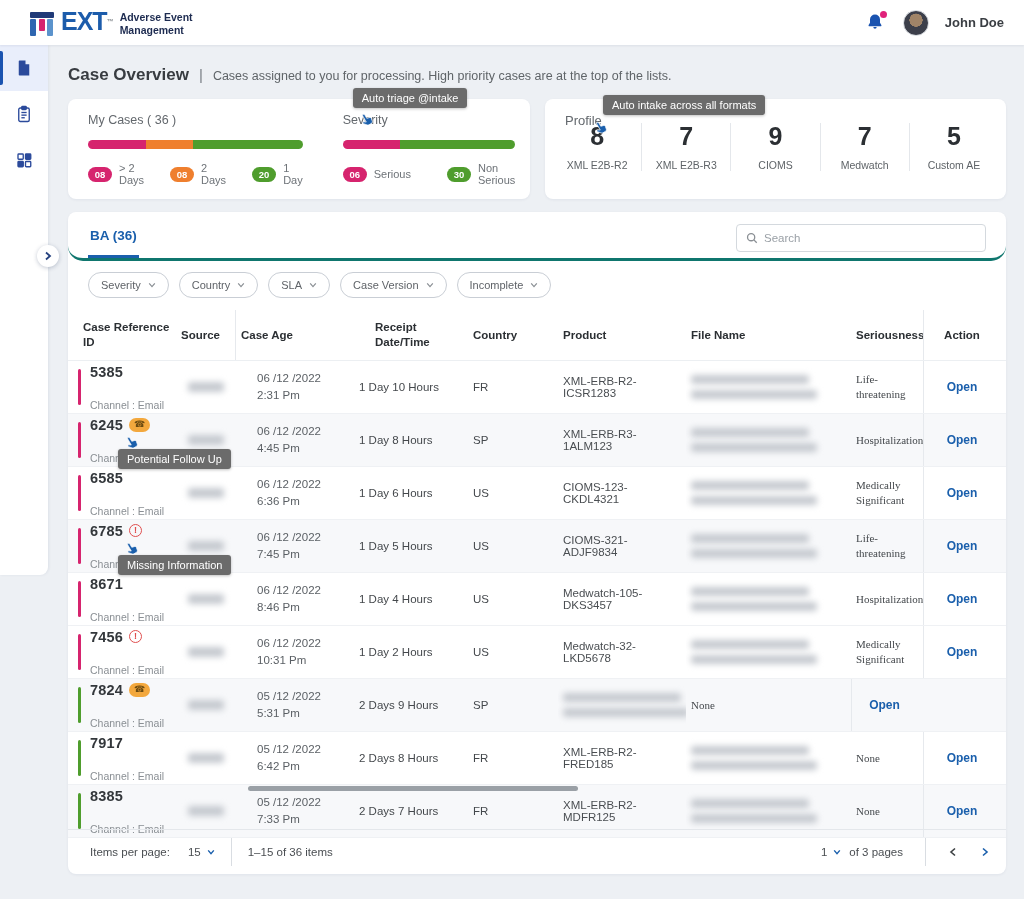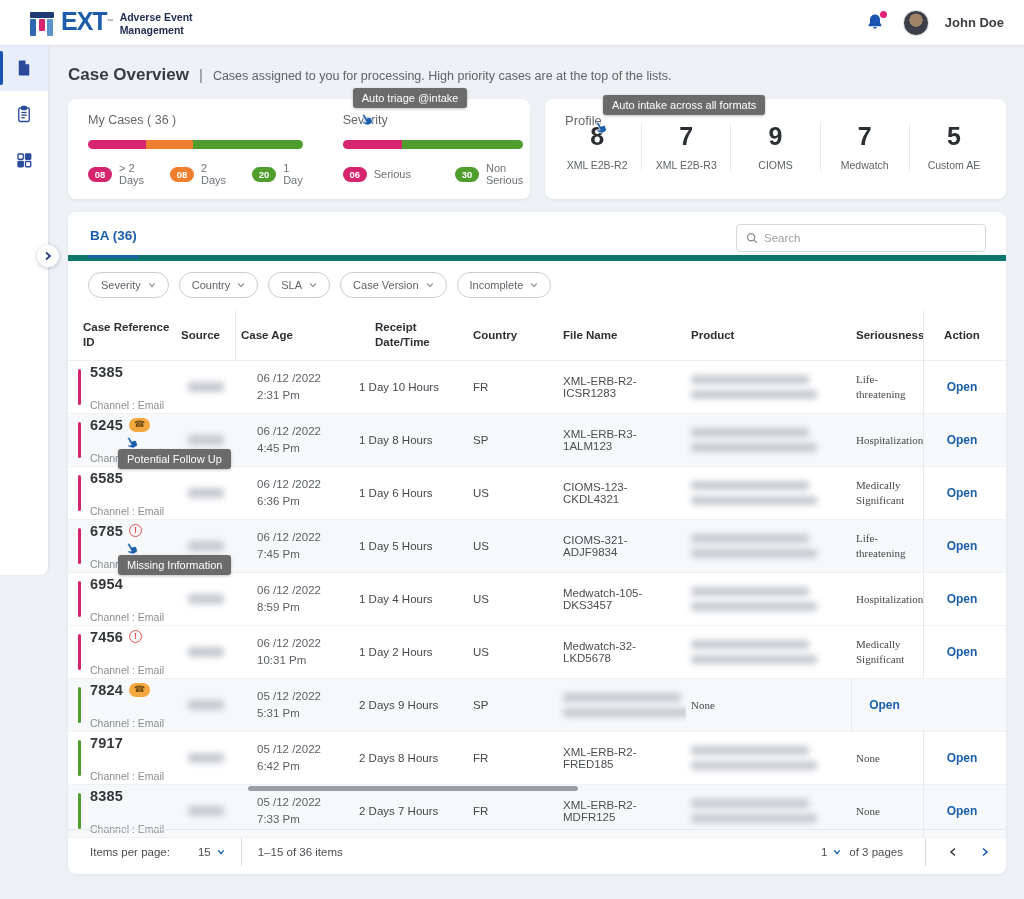--- a/index.html
+++ b/index.html
@@ -74,21 +74,21 @@
   .hand { position:absolute; width:16px; height:16px; z-index:41; transform:rotate(-30deg); }
   .hand svg { width:16px; height:16px; }
   .tip-severity { top:-11px; left:30px; }
   .hand-severity { top:13px; left:36px; }
   .tip-profile { top:-4px; left:58px; }
   .hand-profile { top:21px; left:48px; }
 
   
   .table-card { position:relative; height:662px; }
   .table-top { display:flex; align-items:flex-start; justify-content:space-between; padding:12px 20px 0 20px;
-               height:49px; border-bottom:6px solid #0f766e; }
+               height:49px; border-bottom:3px solid #0f766e;border-radius:15px; }
   .tab { font-size:13.5px; font-weight:700; color:#1a5fac; padding:4px 2px 12px 2px; border-bottom:3px solid #1a5fac; cursor:pointer; }
   .search-box { width:250px; height:28px; border:1px solid #d4d9de; border-radius:4px; display:flex; align-items:center;
                 gap:6px; padding:0 9px; background:#fff; }
   .search-box svg { width:12px; height:12px; flex:none; }
   .search-box input { border:none; outline:none; width:100%; font-size:11.5px; font-family:"Liberation Sans",sans-serif; color:#3c4043; }
   .search-box input::placeholder { color:#9aa0a6; }
 
   .filters-row { display:flex; gap:10px; padding:11px 20px 12px 20px; }
   .pill { display:flex; align-items:center; gap:7px; border:1px solid #c9ced5; border-radius:15px; padding:6px 12px;
           font-size:11px; color:#5f6368; background:#fff; cursor:pointer; }
@@ -241,21 +241,21 @@
         <div class="tip tip-severity">Auto triage @intake</div>
         <span class="hand hand-severity">
           <svg viewBox="0 0 24 24">
               <path fill="#1a5fac" stroke="#fff" stroke-width="1" d="M9.5 3.5c0-1 .8-1.8 1.7-1.8 1 0 1.8.8 1.8 1.8v6.1l4.5 1.2c1 .3 1.6 1.3 1.4 2.3l-.8 4.2c-.3 1.4-1.5 2.4-2.9 2.4h-4.3c-1 0-1.9-.4-2.5-1.2l-3.7-4.4c-.5-.6-.4-1.5.2-2 .5-.4 1.2-.4 1.8 0l2.8 2z"></path>
             </svg>
         </span>
         <div class="seg-bar">
           <span style="flex: 33 1 0%; background: rgb(214, 36, 110);"></span>
             <span style="flex: 67 1 0%; background: rgb(79, 157, 45);"></span>
         </div>
-        <div class="legend" style="gap:36px;">
+        <div class="legend" style="gap:28px;">
 
             <span class="legend-item">
               <span class="legend-badge" style="background: rgb(214, 36, 110);">06</span>
               <span class="legend-label">Serious</span>
             </span>
 
             <span class="legend-item">
               <span class="legend-badge" style="background: rgb(79, 157, 45); margin-left: 8px;">30</span>
               <span class="legend-label">Non Serious</span>
             </span>
@@ -353,22 +353,22 @@
         </span>
 
     </div>
 
     <div class="trow thead">
       <div class="th">Case Reference ID</div>
       <div class="th c-source">Source</div>
       <div class="th">Case Age</div>
       <div class="th c-receipt">Receipt Date/Time</div>
       <div class="th">Country</div>
+      <div class="th">Product</div>
       <div class="th">File Name</div>
-      <div class="th">Product</div>
       <div class="th">Seriousness</div>
       <div class="th c-action">Action</div>
     </div>
 
     <div class="grid-body">
 
         <div class="trow row">
           <div class="cell cell-ref">
             <span class="accent" style="background: rgb(214, 36, 110);"></span>
             <span class="ref-main">
@@ -520,33 +520,33 @@
           <div class="cell c-action">
             <span class="open-link">Open</span>
           </div>
         </div>
 
         <div class="trow row">
           <div class="cell cell-ref">
             <span class="accent" style="background: rgb(214, 36, 110);"></span>
             <span class="ref-main">
               <span class="ref-top">
-                <span class="ref-id">6954</span>
+                <span class="ref-id">8671</span>
 
               </span>
               <span class="ref-channel">Channel : Email</span>
             </span>
 
           </div>
           <div class="cell cell-source">
             <span class="blur-blob" style="width:36px;height:10px;"></span>
           </div>
           <div class="cell cell-receipt">
             <span class="rc-date">06 /12 /2022</span>
-            <span class="rc-time">8:59 Pm</span>
+            <span class="rc-time">8:46 Pm</span>
           </div>
           <div class="cell">1 Day 4 Hours</div>
           <div class="cell">US</div>
           <div class="cell cell-file">Medwatch-105-DKS3457</div>
           <div class="cell">
             <span style="display:flex;flex-direction:column;gap:6px;">
               <span class="blur-blob" style="width:118px;height:9px;"></span>
               <span class="blur-blob" style="width:126px;height:9px;"></span>
             </span>
           </div>
@@ -700,21 +700,21 @@
             <span class="open-link">Open</span>
           </div>
         </div>
 
       <div class="hscroll"></div>
     </div>
 
     <div class="pagination">
       <div class="pg-group">
         <span>Items per page:</span>
-        <span class="pg-group" style="gap:6px;margin-left:20px;">
+        <span class="pg-group" style="gap:6px;margin-left:10px;">
           <span>15</span>
           <svg class="chev" viewBox="0 0 10 10" fill="none" stroke="#1a5fac" stroke-width="1.8">
               <polyline points="1.5,3 5,7 8.5,3"></polyline>
             </svg>
         </span>
       </div>
       <div class="pg-div"></div>
       <span>1–15 of 36 items</span>
       <div class="pg-right">
         <span class="pg-group" style="gap:6px;">

